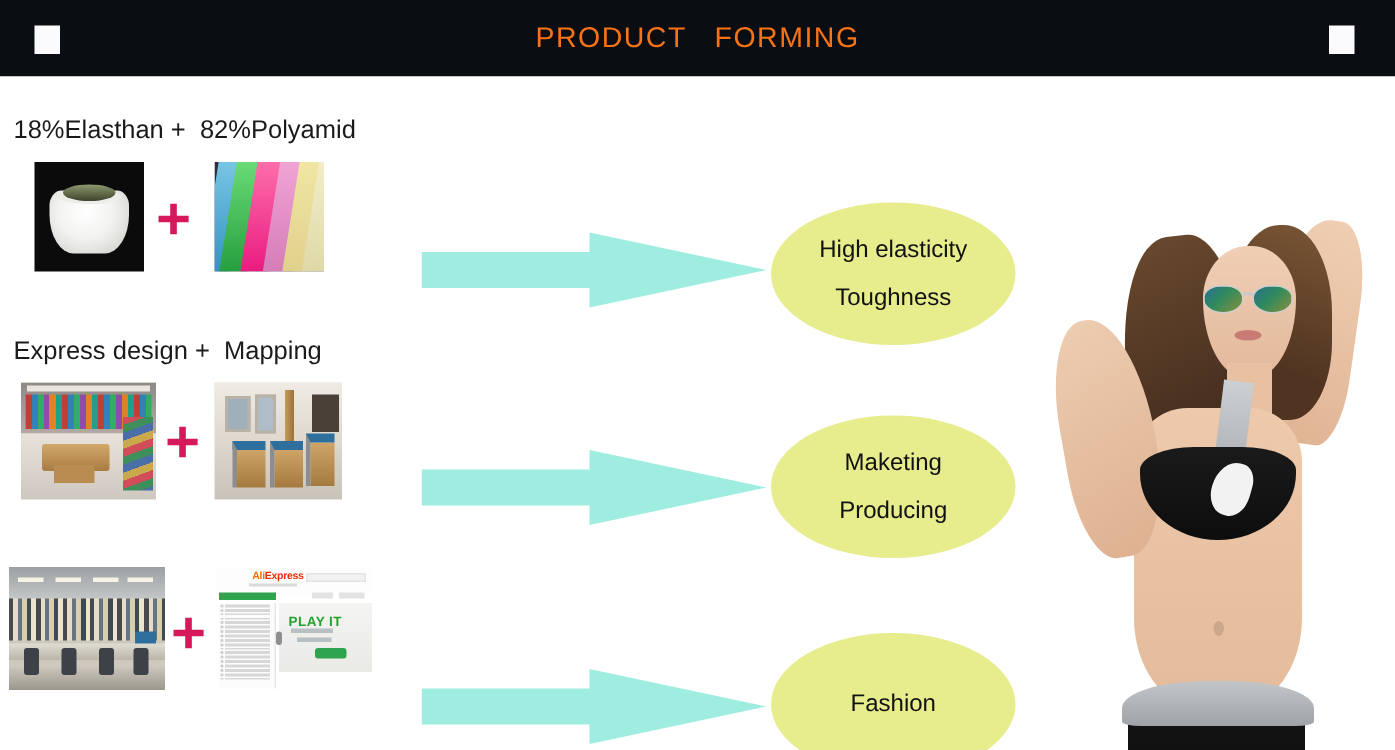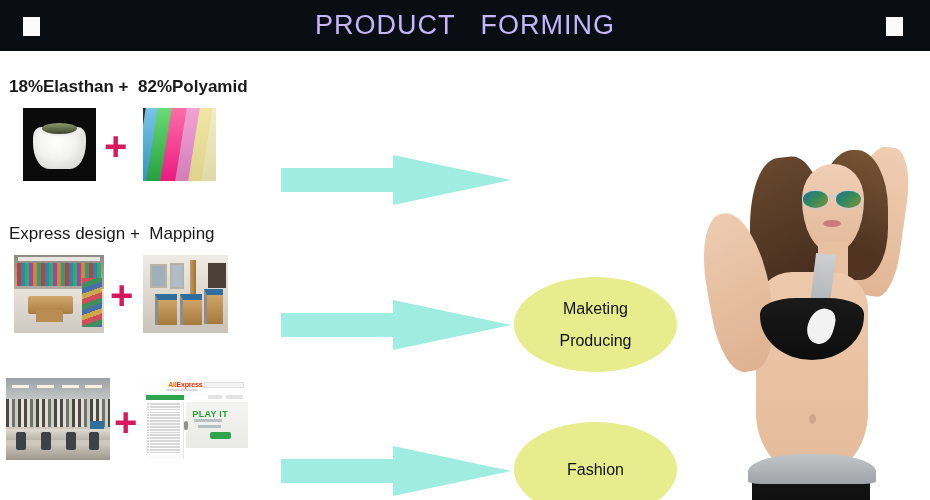--- a/index.html
+++ b/index.html
@@ -11,21 +11,21 @@
     position:relative;
   }
 
   
   .header {
     position:absolute; left:0; top:0; width:930px; height:51px;
     background:#0a0e12;
     display:flex; align-items:center; justify-content:center;
   }
   .header-title {
-    color:#c4b5fd; font-size:27px; letter-spacing:1px;
+    color:#f97316; font-size:19px; letter-spacing:1px;
     font-family:"Liberation Sans", sans-serif; font-weight:400;
     white-space:pre;
   }
   .hdr-square {
     position:absolute; top:17px; width:17px; height:19px;
     background:#fbfbfd;
   }
   .hdr-square.left  { left:23px; }
   .hdr-square.right { left:886px; }
 
@@ -36,21 +36,21 @@
   .row { position:absolute; left:0; width:285px; }
   .row-1 { top:26px; }
   .row-2 { top:173px; }
   .row-3 { top:316px; }
 
   .row-caption {
     font-size:17px; color:#1a1a1a; white-space:pre;
     font-family:"Liberation Sans", sans-serif;
     line-height:20px;
   }
-  .row-1 .row-caption { padding-left:9px;font-weight:bold; }
+  .row-1 .row-caption { padding-left:9px; }
   .row-2 .row-caption { padding-left:9px; }
   .row-3 .row-caption { padding-left:16px; letter-spacing:.3px; }
 
   .thumbs { position:relative; height:78px; margin-top:11px; }
   .thumb {
     position:absolute; top:0; overflow:hidden;
     background:#eee;
   }
   .plus {
     position:absolute; color:#d6185c; font-size:40px; font-weight:700;
@@ -428,20 +428,24 @@
     <svg width="230" height="50" viewBox="0 0 230 50" xmlns="http://www.w3.org/2000/svg">
       <polygon points="0,13 112,13 112,0 230,25 112,50 112,37 0,37" fill="#9FEDE0"></polygon>
     </svg>
   </div>
   <div class="arrow arrow-3">
     <svg width="230" height="50" viewBox="0 0 230 50" xmlns="http://www.w3.org/2000/svg">
       <polygon points="0,13 112,13 112,0 230,25 112,50 112,37 0,37" fill="#9FEDE0"></polygon>
     </svg>
   </div>
 
+  <div class="ellipse el-1">
+    <span>High elasticity</span>
+    <span>Toughness</span>
+  </div>
   <div class="ellipse el-2">
     <span>Maketing</span>
     <span>Producing</span>
   </div>
   <div class="ellipse el-3">
     <span>Fashion</span>
   </div>
 
   <div class="model-photo">
     <div class="m-armR"></div>

